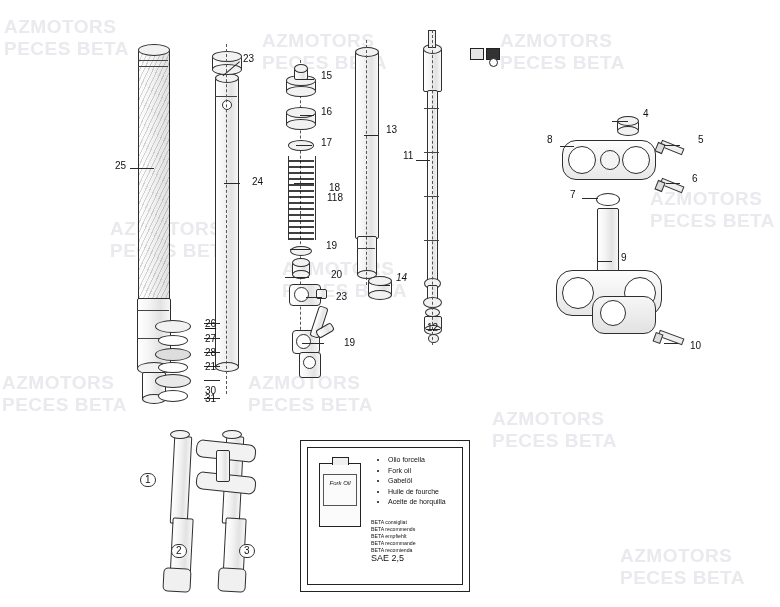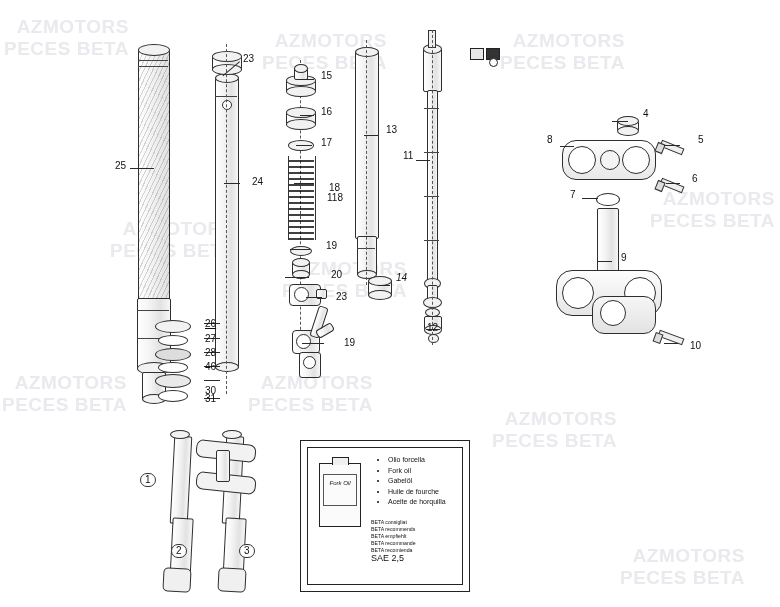--- a/index.html
+++ b/index.html
@@ -20,21 +20,21 @@
   
   .wm {
     position: absolute;
     color: #e9e9ee;
     font-family: "Liberation Sans", sans-serif;
     font-weight: bold;
     font-size: 19px;
     line-height: 22px;
     letter-spacing: 0.5px;
     white-space: nowrap;
-    text-align: right;
+    text-align: left;
     user-select: none;
     pointer-events: none;
   }
   .wm span { display: block; }
   
   .cal {
     position: absolute;
     font-size: 10px;
     color: #111;
     font-family: "Liberation Sans", sans-serif;
@@ -472,17 +472,17 @@
   <div class="cal" style="left:326px;top:240px;">19</div>
   <div class="cal" style="left:331px;top:269px;">20</div>
   <div class="cal" style="left:336px;top:291px;">23</div>
   <div class="cal" style="left:344px;top:337px;">19</div>
   <div class="cal" style="left:243px;top:53px;">23</div>
   <div class="cal" style="left:252px;top:176px;">24</div>
   <div class="cal" style="left:115px;top:160px;">25</div>
   <div class="cal" style="left:205px;top:318px;text-decoration:underline;">26</div>
   <div class="cal" style="left:205px;top:333px;">27</div>
   <div class="cal" style="left:205px;top:347px;">28</div>
-  <div class="cal" style="left:205px;top:361px;">46</div>
+  <div class="cal" style="left:205px;top:361px;">21</div>
   <div class="cal" style="left:205px;top:385px;">30</div>
   <div class="cal" style="left:205px;top:393px;">31</div>
 
 </div>
 
 </body></html>

